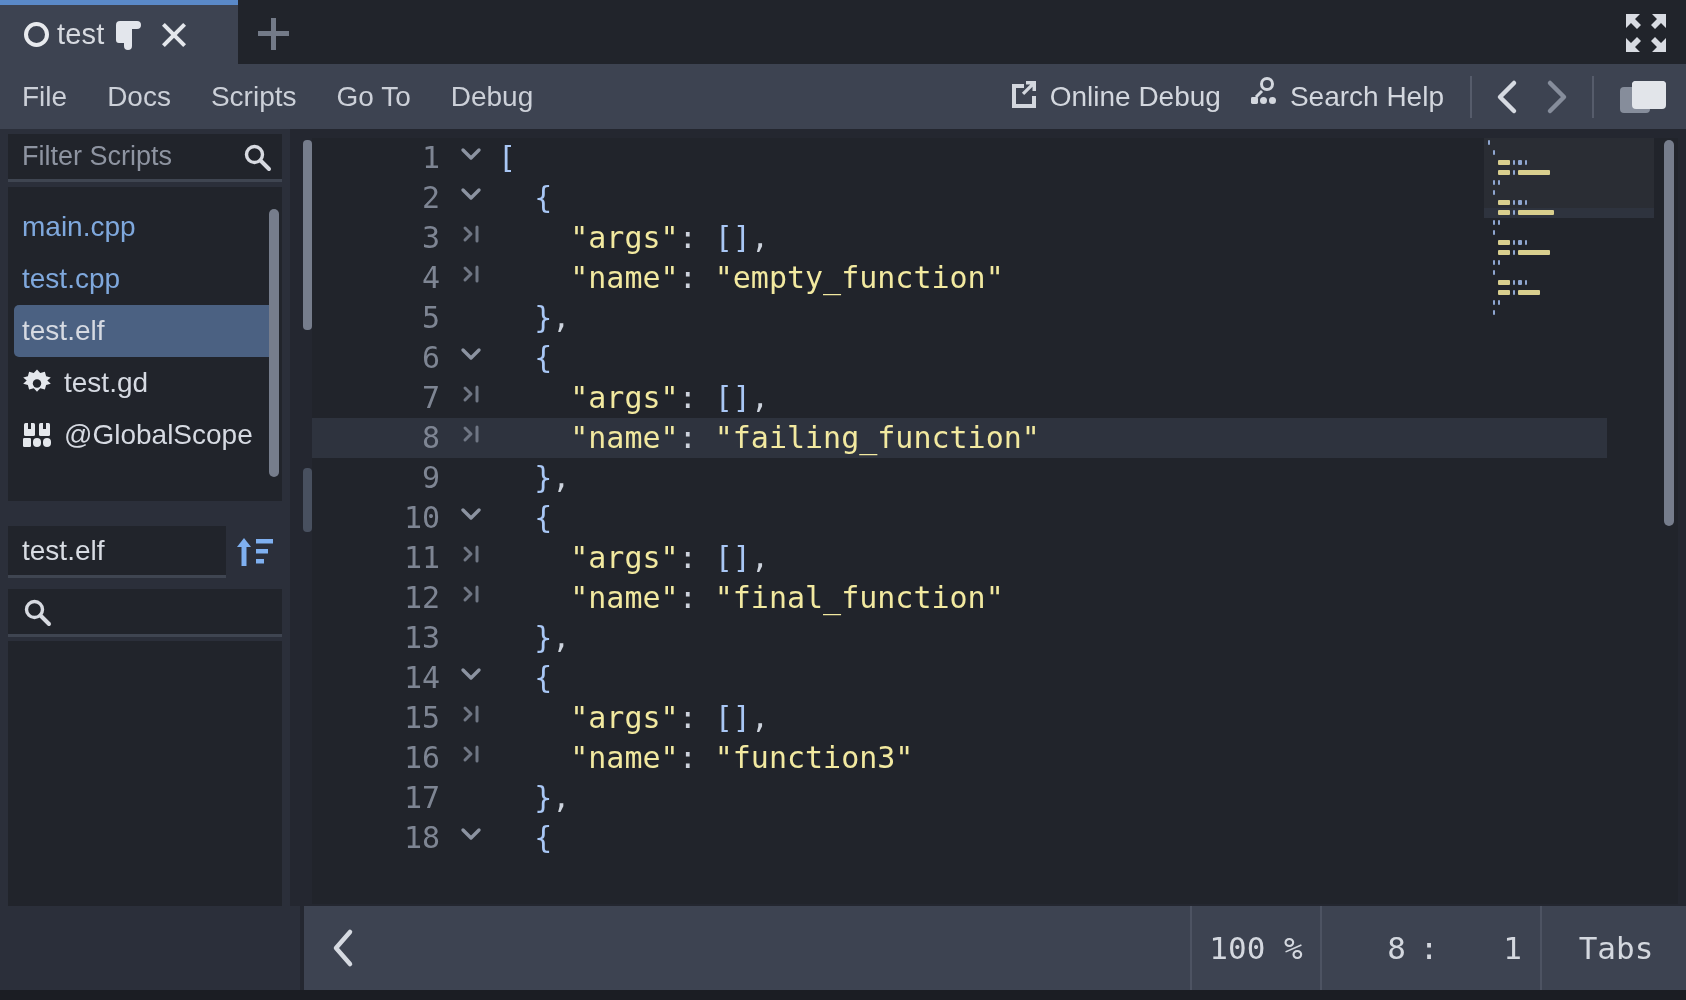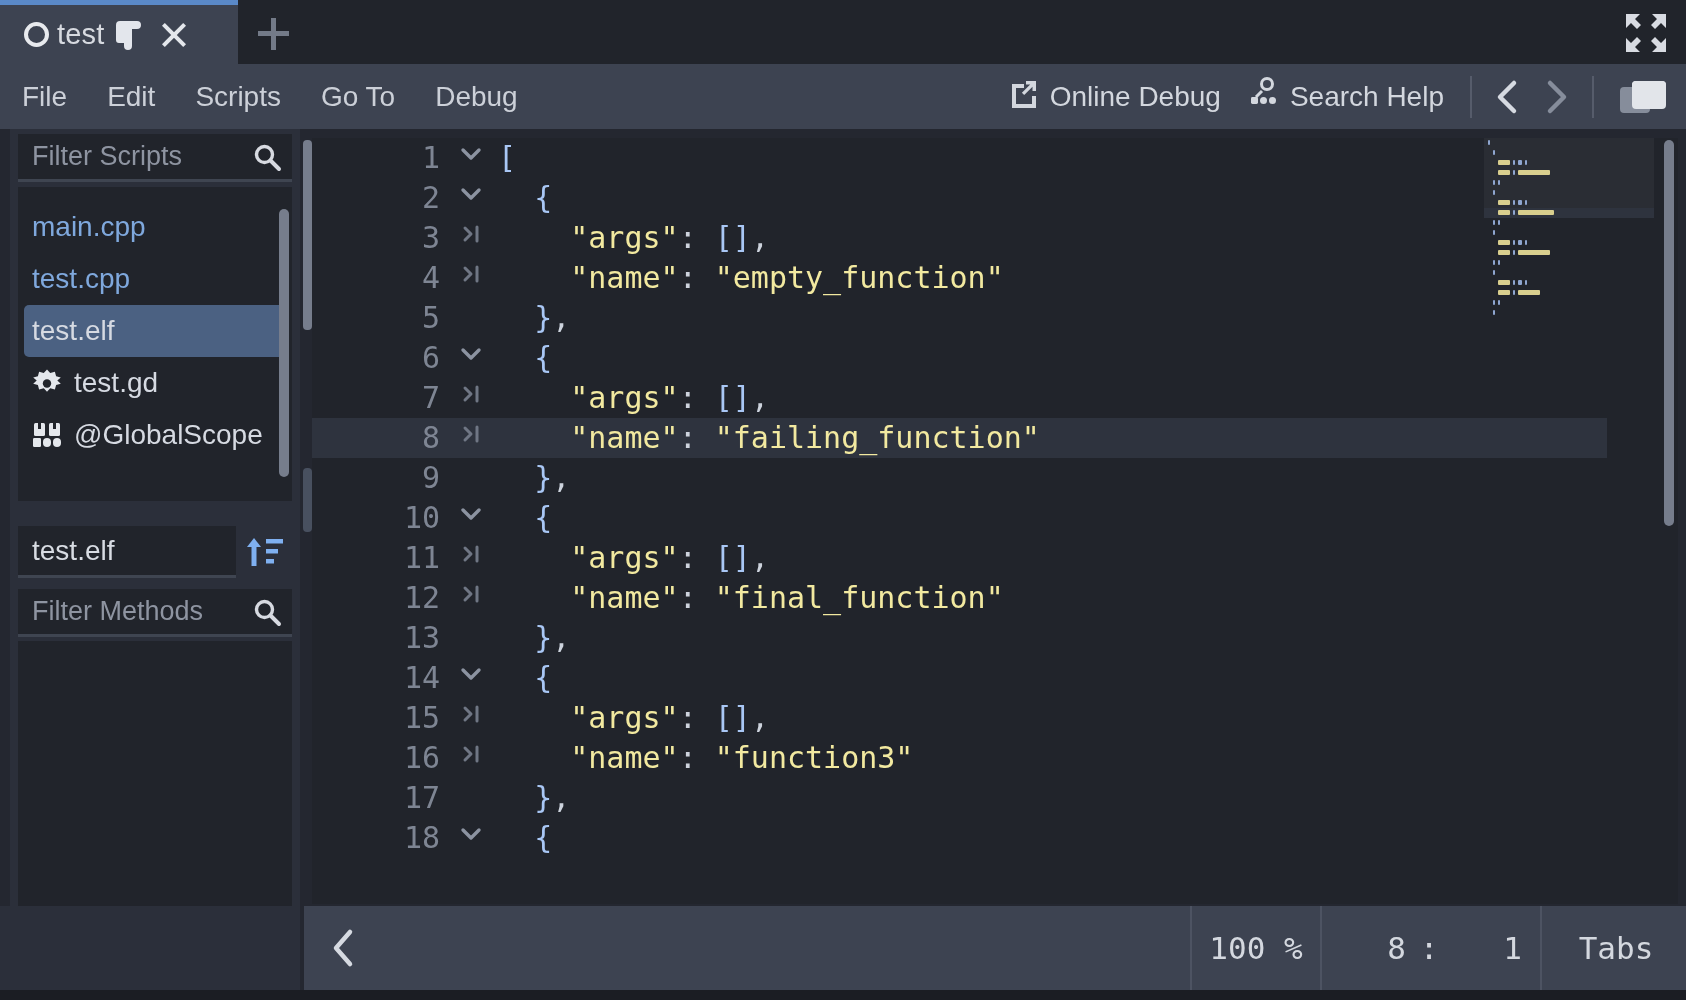--- a/index.html
+++ b/index.html
@@ -66,21 +66,20 @@
     font-size: 28px; color: #d3d7de; padding: 0 14px; white-space: nowrap;
   }
   .mb-sep { width: 2px; height: 42px; background: #565c6b; margin: 0 12px; }
   .chev-btn { width: 48px; height: 48px; position: relative; flex: 0 0 auto; }
   .panel-btn { width: 58px; height: 48px; margin-left: 10px; margin-right: 12px; }
 
   
   .sidebar {
     position: absolute; left: 0; top: 129px; width: 290px; height: 871px;
     background: #2b2f3a;
-    margin-left: 10px;
   }
   .filter-box {
     position: absolute; left: 8px; width: 274px; height: 48px;
     background: #21242b; border-bottom: 3px solid #3f4551;
     display: flex; align-items: center; padding: 0 10px 0 14px;
   }
   .filter-box .ph { font-size: 27px; color: #8e94a1; flex: 1 1 auto; }
   .search-icon { width: 30px; height: 30px; flex: 0 0 auto; }
   #filter-scripts { top: 5px; }
   #filter-methods { top: 460px; }
@@ -221,21 +220,21 @@
           <path d="M42 2 h-14 l5 5 l-6 6 l4 4 l6 -6 l5 5 z"></path>
           <path d="M2 40 h14 l-5 -5 l6 -6 l-4 -4 l-6 6 l-5 -5 z"></path>
           <path d="M42 40 h-14 l5 -5 l-6 -6 l4 -4 l6 6 l5 -5 z"></path>
         </g>
       </svg>
     </div>
   </div>
 
   <div class="menubar">
     <div class="menu-item">File</div>
-    <div class="menu-item">Edit</div>
+    <div class="menu-item">Docs</div>
     <div class="menu-item">Scripts</div>
     <div class="menu-item">Go To</div>
     <div class="menu-item">Debug</div>
     <div class="spacer"></div>
 
     <div class="mb-action">
       <span>
         <svg viewBox="0 0 30 30" width="30" height="30">
           <path d="M3 6 h12 v4 h-8 v16 h16 v-8 h4 v12 h-24 z" fill="#d3d7de"></path>
           <path d="M17 3 h10 v10 h-3.5 v-4.2 l-8.3 8.3 l-2.3 -2.3 l8.3 -8.3 h-4.2 z" fill="#d3d7de"></path>
@@ -337,21 +336,20 @@
           <path d="M10 6 l7 9 h-14 z" fill="#7fb0f0"></path>
           <rect x="7.5" y="13" width="5" height="21" fill="#7fb0f0"></rect>
           <rect x="22" y="7" width="17" height="4.5" fill="#7fb0f0"></rect>
           <rect x="22" y="17" width="12" height="4.5" fill="#7fb0f0"></rect>
           <rect x="22" y="27" width="8" height="4.5" fill="#7fb0f0"></rect>
         </svg>
       </span>
     </div>
 
     <div class="filter-box" id="filter-methods">
-      <span class="ph">Filter Methods</span>
       <span class="search-icon">
         <svg viewBox="0 0 30 30" width="30" height="30">
           <circle cx="12.5" cy="12.5" r="8" fill="none" stroke="#d7dae1" stroke-width="3.4"></circle>
           <path d="M18.5 18.5 L27 27" stroke="#d7dae1" stroke-width="4" stroke-linecap="round"></path>
         </svg>
       </span>
     </div>
 
     <div class="methodlist"></div>
   </div>

